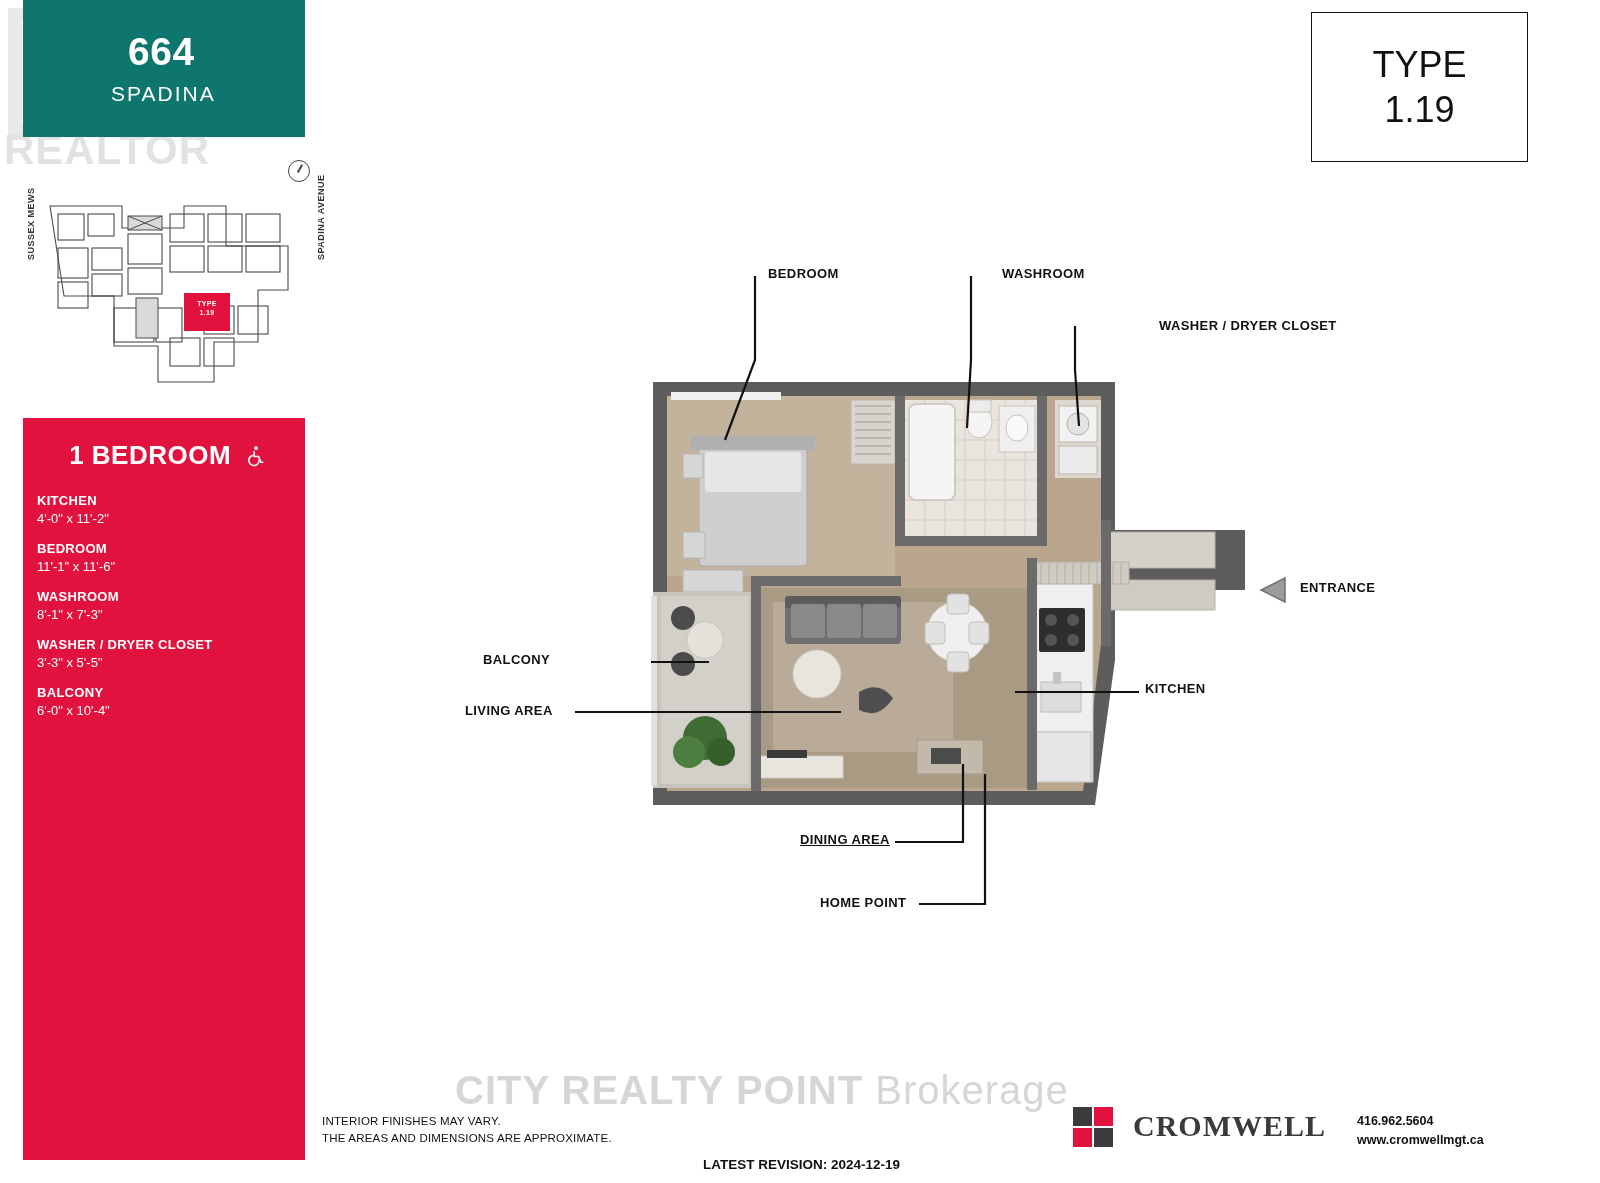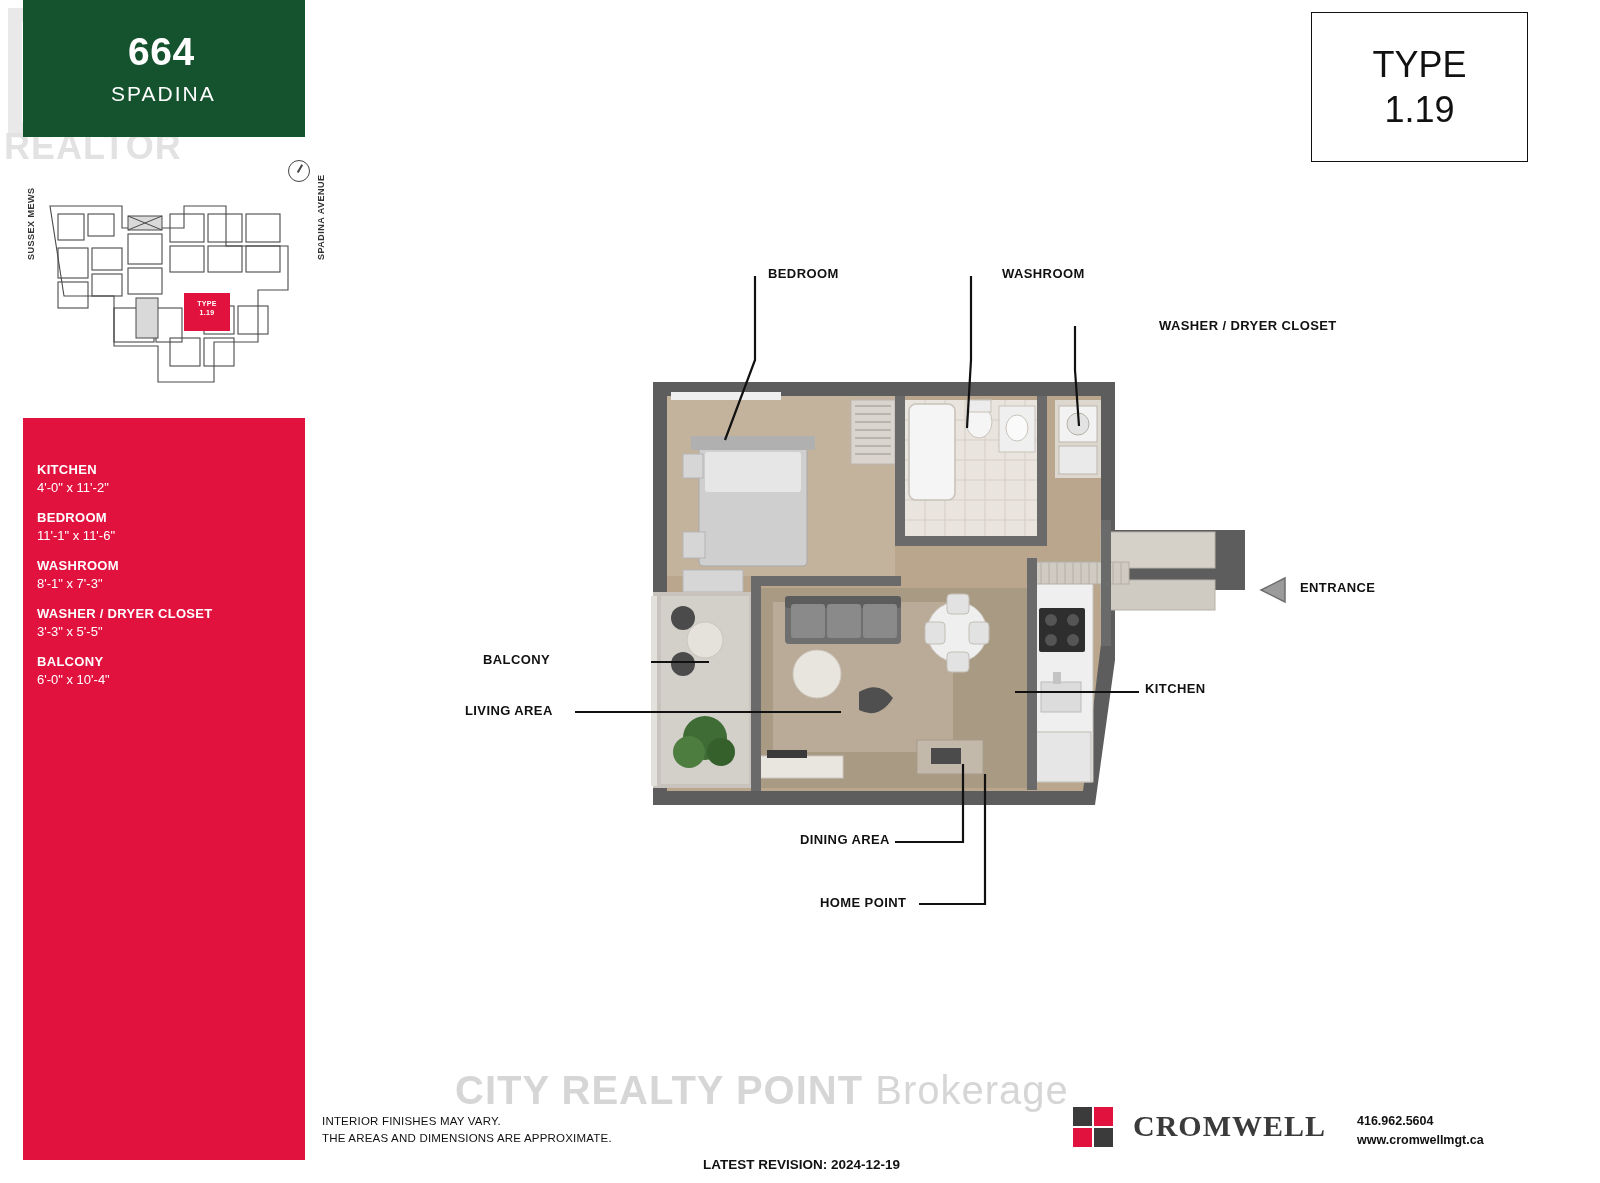--- a/index.html
+++ b/index.html
@@ -8,21 +8,21 @@
     width:1600px; height:1183px;
     background:#ffffff;
     font-family:"Liberation Sans", sans-serif;
     position:relative;
     overflow:hidden;
   }
 
   
   .brand-block{
     position:absolute; left:23px; top:0; width:282px; height:137px;
-    background:#14532d;
+    background:#0f766e;
     color:#fff;
   }
   .brand-num{
     position:absolute; left:105px; top:30px;
     font-size:39px; font-weight:bold; letter-spacing:0.5px;
   }
   .brand-name{
     position:absolute; left:88px; top:82px;
     font-size:21px; font-weight:normal; letter-spacing:2px;
   }
@@ -39,21 +39,21 @@
   .realtor-wm .rbar{
     position:absolute; left:60px; top:14px; width:22px; height:100px;
     background:#b3b3b3;
   }
   .realtor-wm .rleg{
     position:absolute; left:78px; top:74px; width:22px; height:54px;
     background:#b3b3b3; transform:rotate(-28deg); transform-origin:top left;
   }
   .realtor-wm .rtext{
     position:absolute; left:4px; top:118px;
-    font-size:36px; font-weight:bold; color:#9a9a9a; letter-spacing:1px;
+    font-size:42px; font-weight:bold; color:#9a9a9a; letter-spacing:1px;
   }
   .realtor-wm .rreg{
     position:absolute; left:160px; top:120px; font-size:13px; color:#9a9a9a;
   }
 
   
   .keyplan{
     position:absolute; left:18px; top:160px; width:292px; height:230px;
   }
   .kp-compass{
@@ -220,20 +220,31 @@
     <div class="kp-unit">
       <div>TYPE</div>
       <div>1.19</div>
     </div>
     <div class="kp-lbl-left">SUSSEX MEWS</div>
     <div class="kp-lbl-right">SPADINA AVENUE</div>
   </div>
 </div>
 
 <div class="spec">
+  <h1>
+    <span>1 BEDROOM</span>
+    <span class="wheel">
+      <svg width="22" height="22" viewBox="0 0 24 24" fill="none" stroke="#ffffff" stroke-width="1.7">
+        <circle cx="12" cy="3.4" r="2.1" fill="#fff" stroke="none"></circle>
+        <path d="M10 6.5 v6 h5"></path>
+        <path d="M15 12.5 l2.4 6.3 h2.6"></path>
+        <path d="M15.2 15.5 a5.6 5.6 0 1 1 -6.4 -4.2"></path>
+      </svg>
+    </span>
+  </h1>
 
 
   <div class="rooms">
     <div class="room">
       <div class="rname">KITCHEN</div>
       <div class="rdim">4'-0" x 11'-2"</div>
     </div>
     <div class="room">
       <div class="rname">BEDROOM</div>
       <div class="rdim">11'-1" x 11'-6"</div>
@@ -408,21 +419,21 @@
     </g>
   </svg>
 
   <div class="callout" style="left:313px; top:26px;">BEDROOM</div>
   <div class="callout" style="left:547px; top:26px;">WASHROOM</div>
   <div class="callout" style="left:704px; top:78px;">WASHER / DRYER CLOSET</div>
   <div class="callout" style="left:845px; top:340px;">ENTRANCE</div>
   <div class="callout" style="left:690px; top:441px;">KITCHEN</div>
   <div class="callout" style="left:28px; top:412px;">BALCONY</div>
   <div class="callout" style="left:10px; top:463px;">LIVING AREA</div>
-  <div class="callout" style="left:345px; top:592px;">DINING AREA</div>
+  <div class="callout" style="left:345px; top:592px;text-decoration:underline;">DINING AREA</div>
   <div class="callout" style="left:365px; top:655px;">HOME POINT</div>
 </div>
 
 <div class="cityrealty">
   <span>CITY REALTY POINT</span>
   <span class="brk">Brokerage</span>
 </div>
 
 <div class="fine-print">
   <div>INTERIOR FINISHES MAY VARY.</div>

